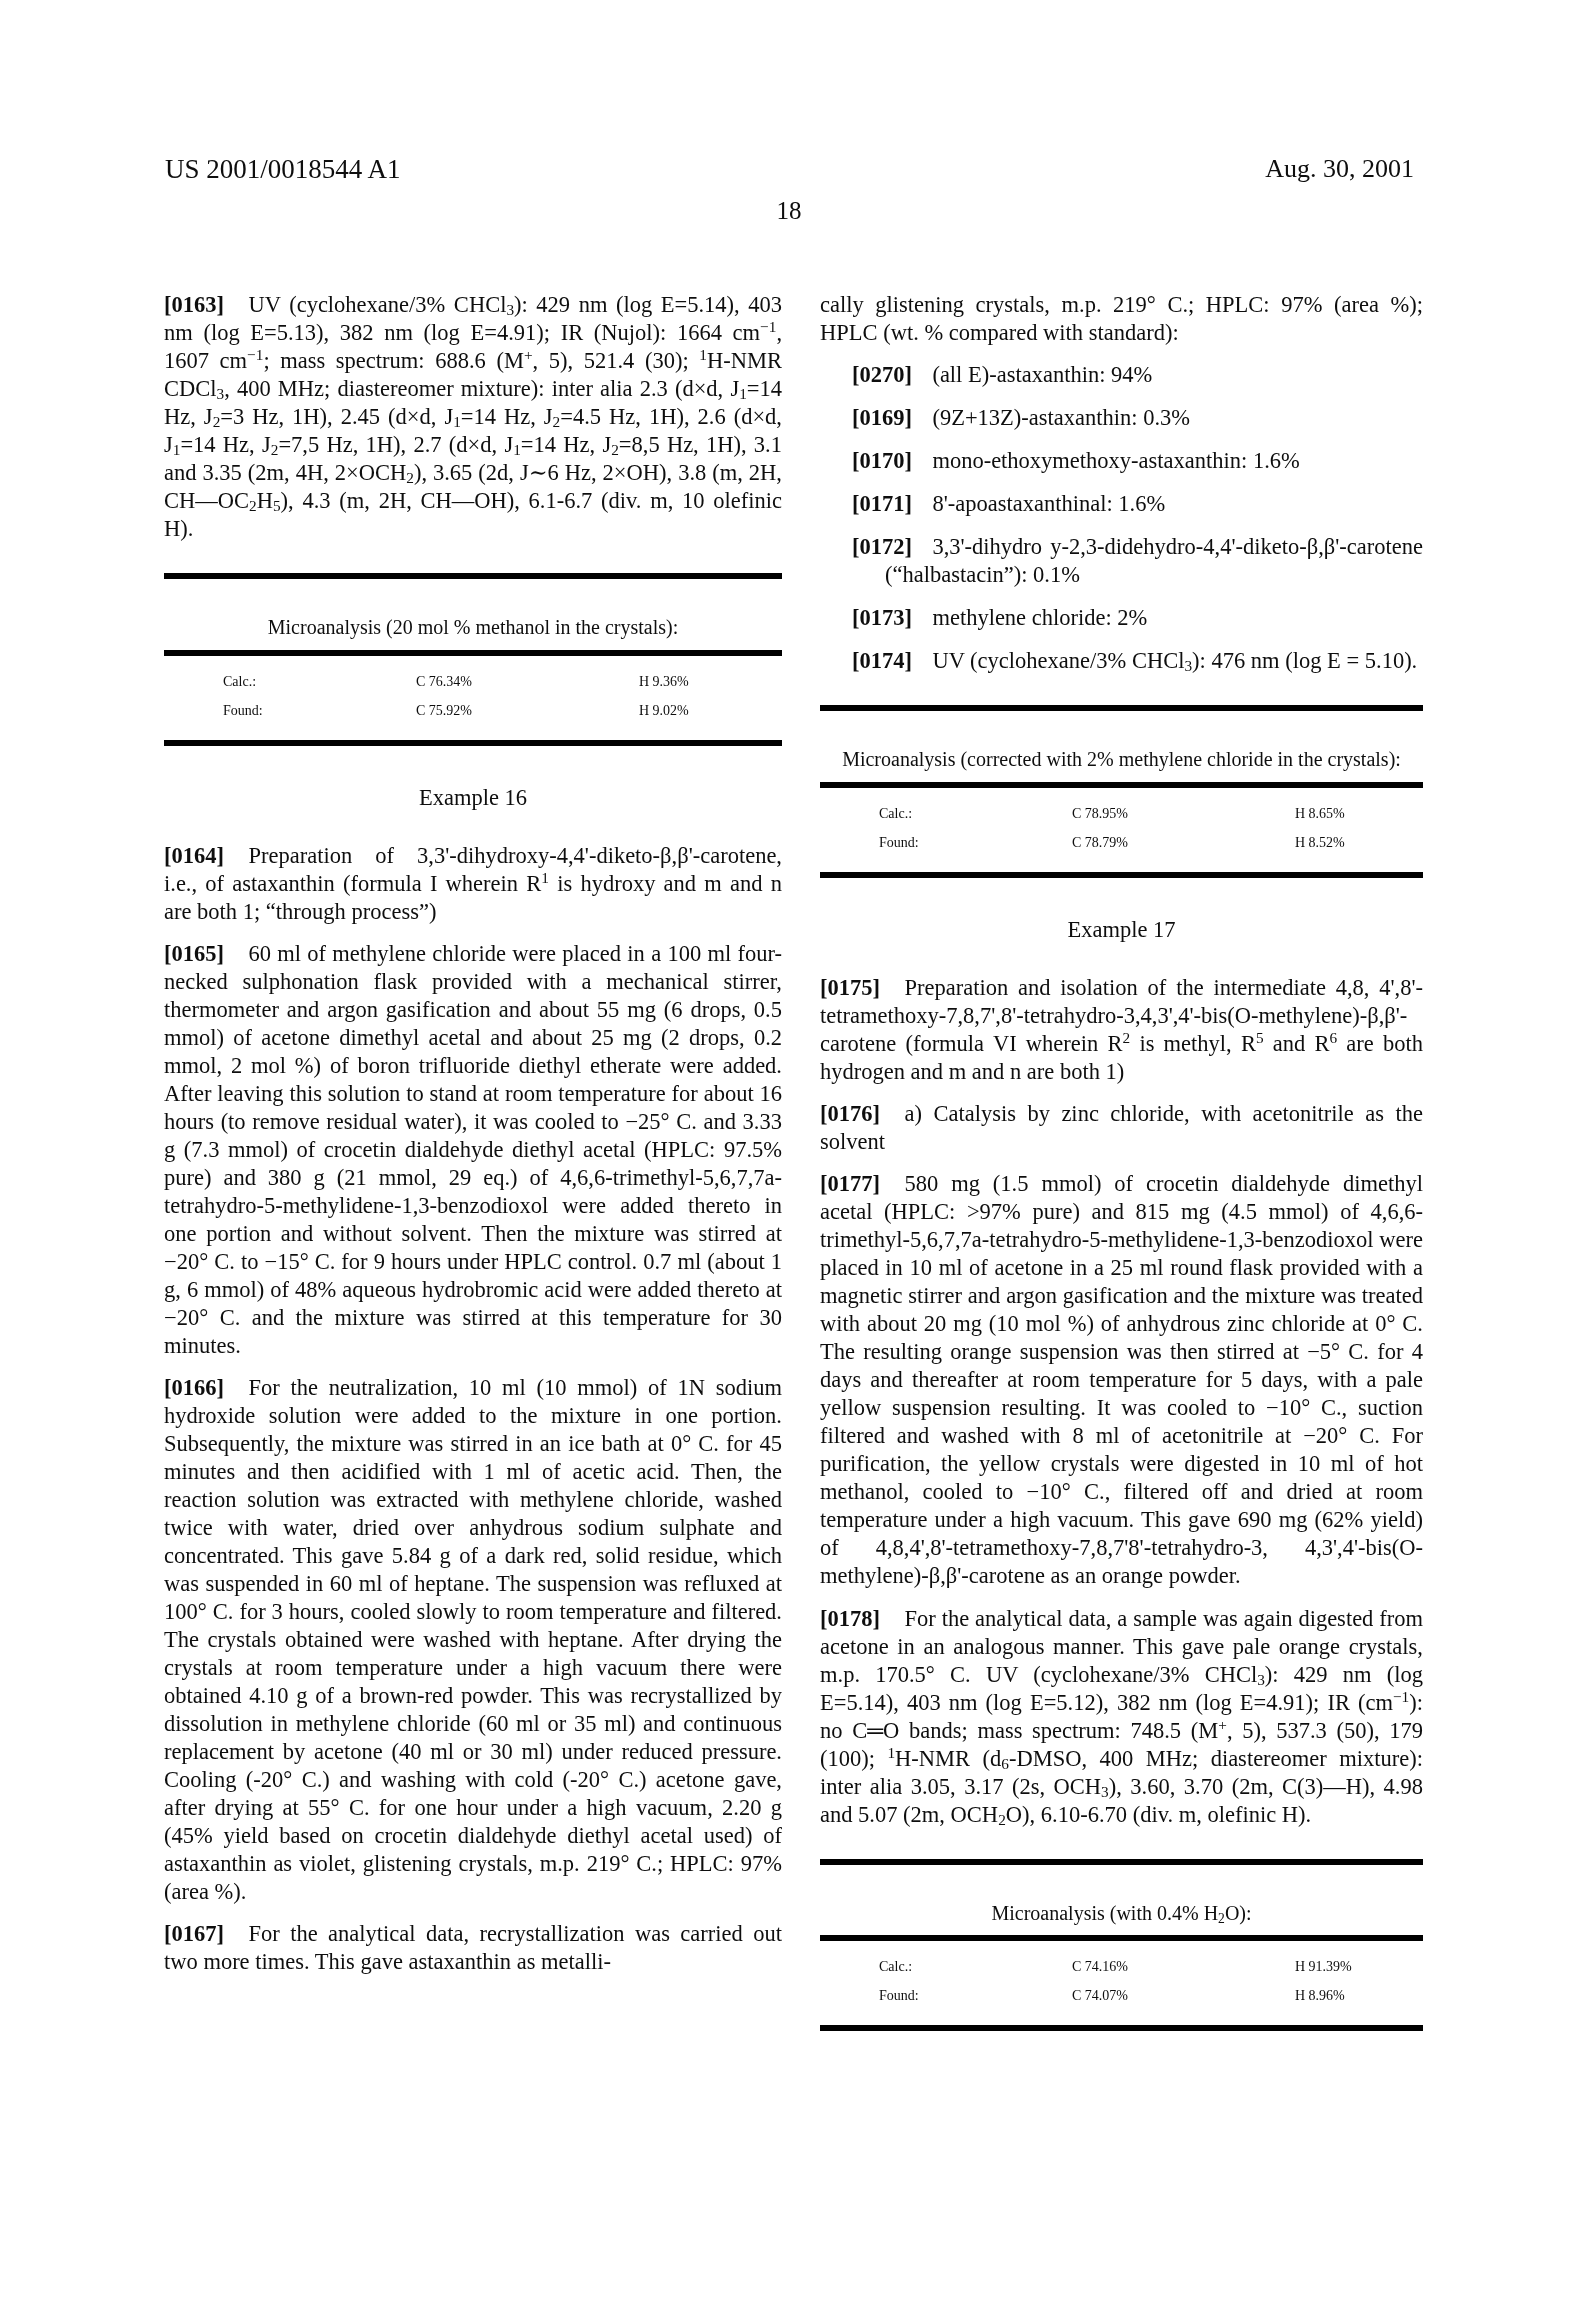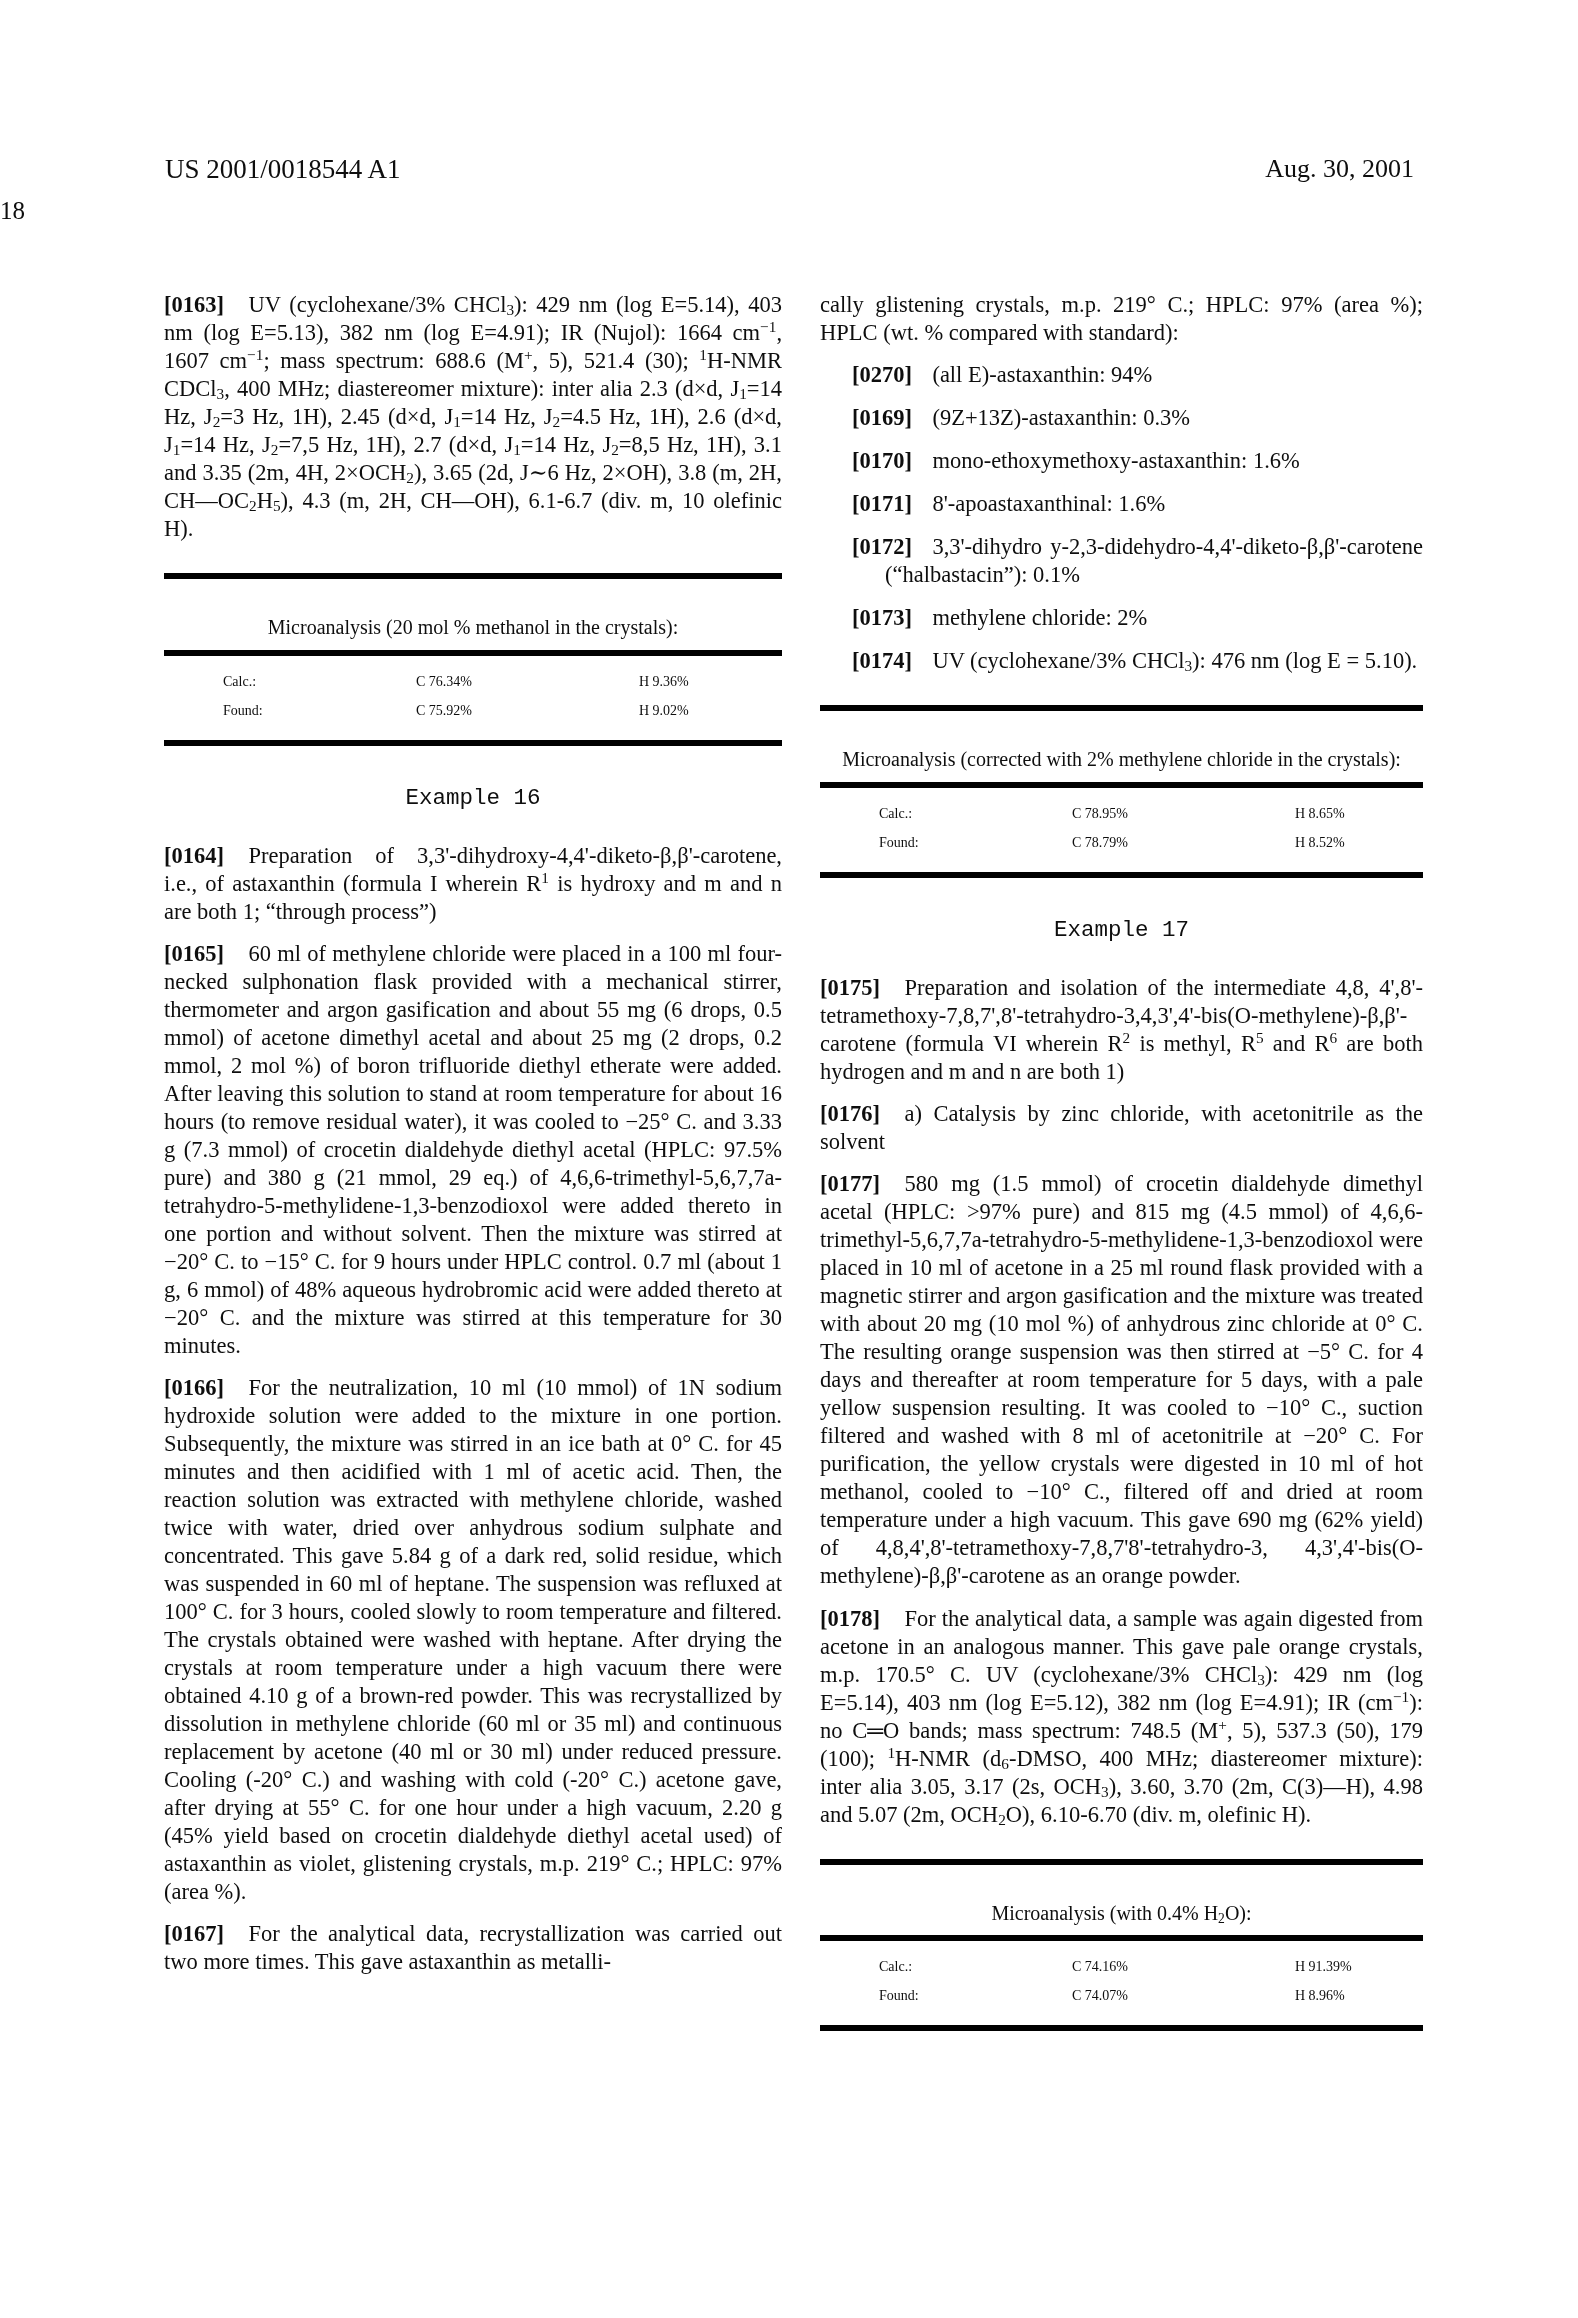--- a/index.html
+++ b/index.html
@@ -3,29 +3,29 @@
 <meta charset="utf-8">
 <style>
   html,body{margin:0;padding:0;}
   body{
     width:1578px;height:2319px;position:relative;overflow:hidden;
     background:#ffffff;color:#0e0e0e;
     font-family:"Liberation Serif","DejaVu Serif",serif;
   }
   .hdr-left{position:absolute;left:165px;top:154px;font-size:27px;white-space:nowrap;}
   .hdr-right{position:absolute;right:164px;top:154px;font-size:26px;white-space:nowrap;}
-  .page-number{position:absolute;top:197px;left:0;right:0;text-align:left;font-size:25px;}
+  .page-number{position:absolute;top:197px;left:0;right:0;text-align:center;font-size:25px;}
   .col{position:absolute;top:291px;font-size:22.5px;line-height:28px;text-align:justify;}
   #col-left{left:164px;width:618px;}
   #col-right{left:820px;width:603px;}
   .para{margin:0 0 14.3px 0;}
   .tag{font-weight:bold;padding-right:24.5px;}
   .item{padding-left:65px;text-indent:-33px;margin:0 0 15px 0;}
   .item .tag{padding-right:20.4px;}
-  .heading{text-align:center;margin:38px 0 30px 0;font-family:Liberation Mono, monospace;}
+  .heading{text-align:center;margin:38px 0 30px 0;}
   .mtable{border-top:6.1px solid #000;border-bottom:6.1px solid #000;margin:30px 0 35px 0;text-align:left;}
   .cap{border-bottom:6.1px solid #000;text-align:center;font-size:20px;line-height:26px;padding:11px 5.4px 9.5px 5.4px;margin-top:24px;}
   .rows{padding:11px 0 15px 0;font-size:14px;line-height:29px;}
   .trow{display:flex;}
   .c0{padding-left:59px;width:252px;box-sizing:border-box;}
   .c1{width:204px;}
   .c2{flex:1;margin-left:19px;}
   sub,sup{line-height:0;font-size:68%;}
   sup{vertical-align:0.5em;}
   sub{vertical-align:-0.22em;}

